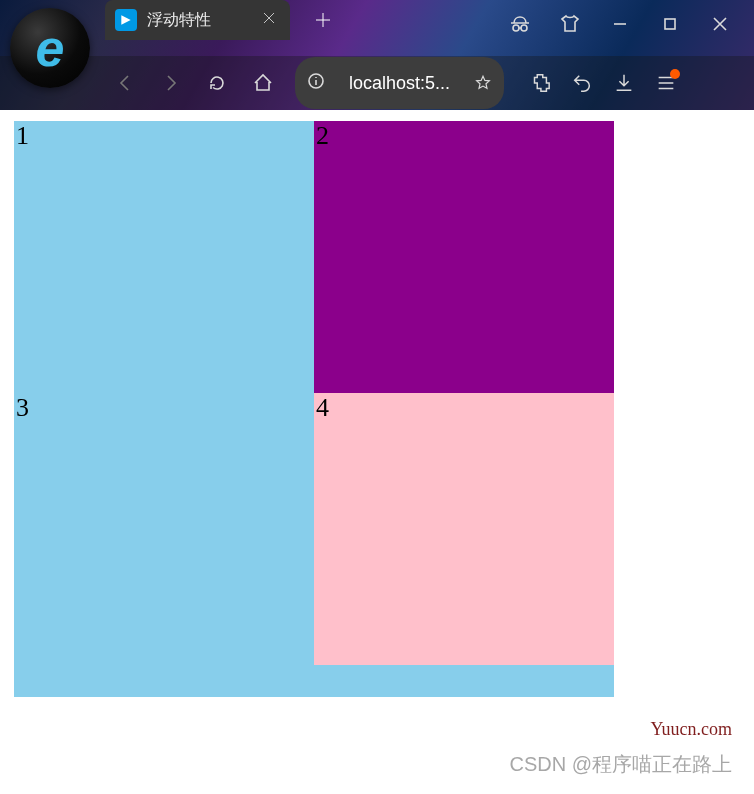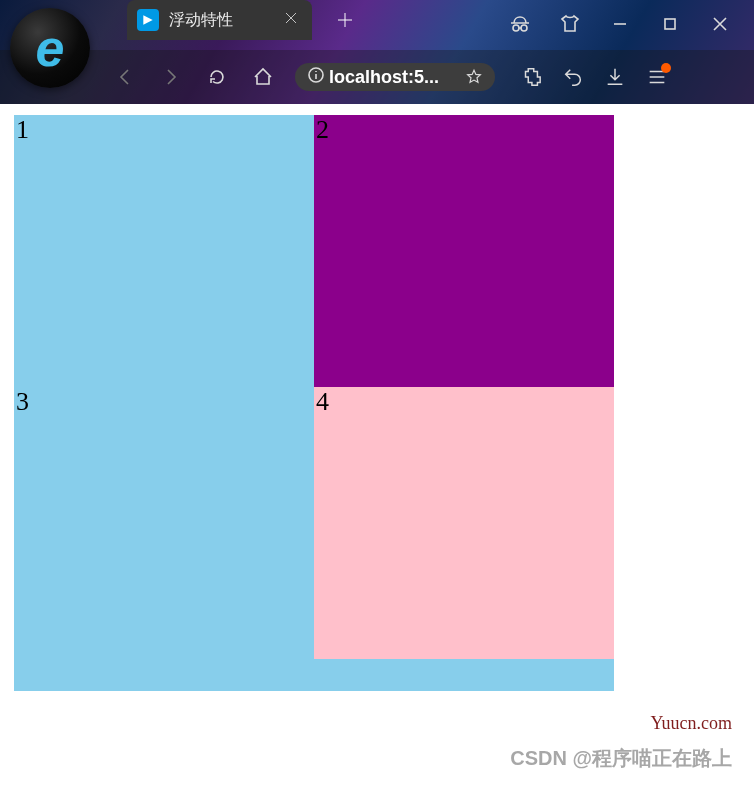--- a/index.html
+++ b/index.html
@@ -4,21 +4,21 @@
   <style>
     * { margin: 0; padding: 0; box-sizing: border-box; }
     html, body { width: 754px; height: 794px; font-family: "Microsoft YaHei", sans-serif; overflow: hidden; }
     body { background: #fff; }
 
     
     .chrome {
       background: linear-gradient(120deg, #0a1b3d 0%, #2a2a4a 15%, #3a1a5a 30%, #5a2a8a 45%, #2a4a8a 60%, #0a2a5a 80%, #3a2a6a 100%);
       position: relative;
     }
-    .topbar { height: 50px; display: flex; align-items: flex-start; margin-left: 22px; }
+    .topbar { height: 56px; display: flex; align-items: flex-start; }
     .app-badge {
       width: 80px; height: 80px; position: absolute; left: 10px; top: 8px;
       border-radius: 50%;
       background: radial-gradient(circle at 35% 30%, #3a3a3a 0%, #0a0a0a 55%, #000 100%);
       display: flex; align-items: center; justify-content: center;
       z-index: 5;
       box-shadow: 0 2px 8px rgba(0,0,0,.5);
     }
     .app-badge span { color: #3fbce8; font-size: 52px; font-weight: 700; font-style: italic; line-height: 1; }
     .tabstrip { margin-left: 105px; display: flex; height: 40px; align-items: flex-end; gap: 6px; }
@@ -35,44 +35,43 @@
     .winctrl { margin-left: auto; display: flex; gap: 10px; align-items: center; padding: 6px 14px 0 0; }
     .winctrl .btn { width: 40px; height: 36px; display:flex; align-items:center; justify-content:center; color:#fff; }
     .winctrl svg, .toolbar svg, .addr-ctrl svg { stroke: #dadada; fill: none; stroke-width: 1.6; }
     .newtab svg { stroke:#fff; }
 
     .toolbar { height: 54px; display: flex; align-items: center; padding-left: 105px; gap: 6px; background: rgba(20,20,20,.35); }
     .navbtn { width: 40px; height: 40px; display:flex; align-items:center; justify-content:center; border-radius: 6px; }
     .navbtn.disabled svg { stroke: #777; }
 
     .addressbar {
-      flex: 0 0 200px; height: 28px; background: #3d3d3d; border-radius: 20px;
-      display: flex; align-items: center; padding: 0 12px; gap: 4px; color: #ccc;
+      flex: 0 0 200px; height: 52px; background: #3d3d3d; border-radius: 20px;
+      display: flex; align-items: center; padding: 0 12px; gap: 24px; color: #ccc;
       margin: 0 6px;
-      font-weight: bold;
     }
     .addressbar .url { flex: 1; font-size: 18px; white-space: nowrap; overflow: hidden; text-overflow: ellipsis; color:#e8e8e8; }
     .addressbar .host { color: #fff; }
     .addr-ctrl { display:flex; align-items:center; gap:4px; }
     .right-tools { display:flex; align-items:center; gap:2px; margin-left:4px; }
     .menu-dot { position:relative; }
     .menu-dot::after { content:""; position:absolute; top:6px; right:6px; width:10px; height:10px; border-radius:50%; background:#ff5a00; }
 
     
     .viewport { position: relative; background: #fff; height: calc(794px - 104px); }
     .canvas { position: absolute; left: 14px; top: 11px; width: 600px; height: 576px; background: #87ceeb; }
     .cell { position: absolute; width: 300px; height: 272px; font-size: 26px; font-family: "Times New Roman", serif; color:#000; line-height:1; }
     .c1 { left:0; top:0; }
     .c2 { left:300px; top:0; background:#8b008b; }
     .c3 { left:0; top:272px; }
     .c4 { left:300px; top:272px; background:#ffc0cb; }
     .cell span { position:relative; top:2px; left:2px; }
 
     .wm1 { position:absolute; right:22px; bottom:60px; color:#7f1d1d; font-family: "Times New Roman", serif; font-size:18px; }
-    .wm2 { position:absolute; right:22px; bottom:22px; color:rgba(120,120,120,.65); font-size:20px;font-weight:bold; }
+    .wm2 { position:absolute; right:22px; bottom:22px; color:rgba(120,120,120,.65); font-size:20px; }
 
     svg { overflow: visible; }
   </style>
 </head>
 <body>
 
 <div class="chrome">
   <div class="app-badge">
     <span>e</span>
   </div>

